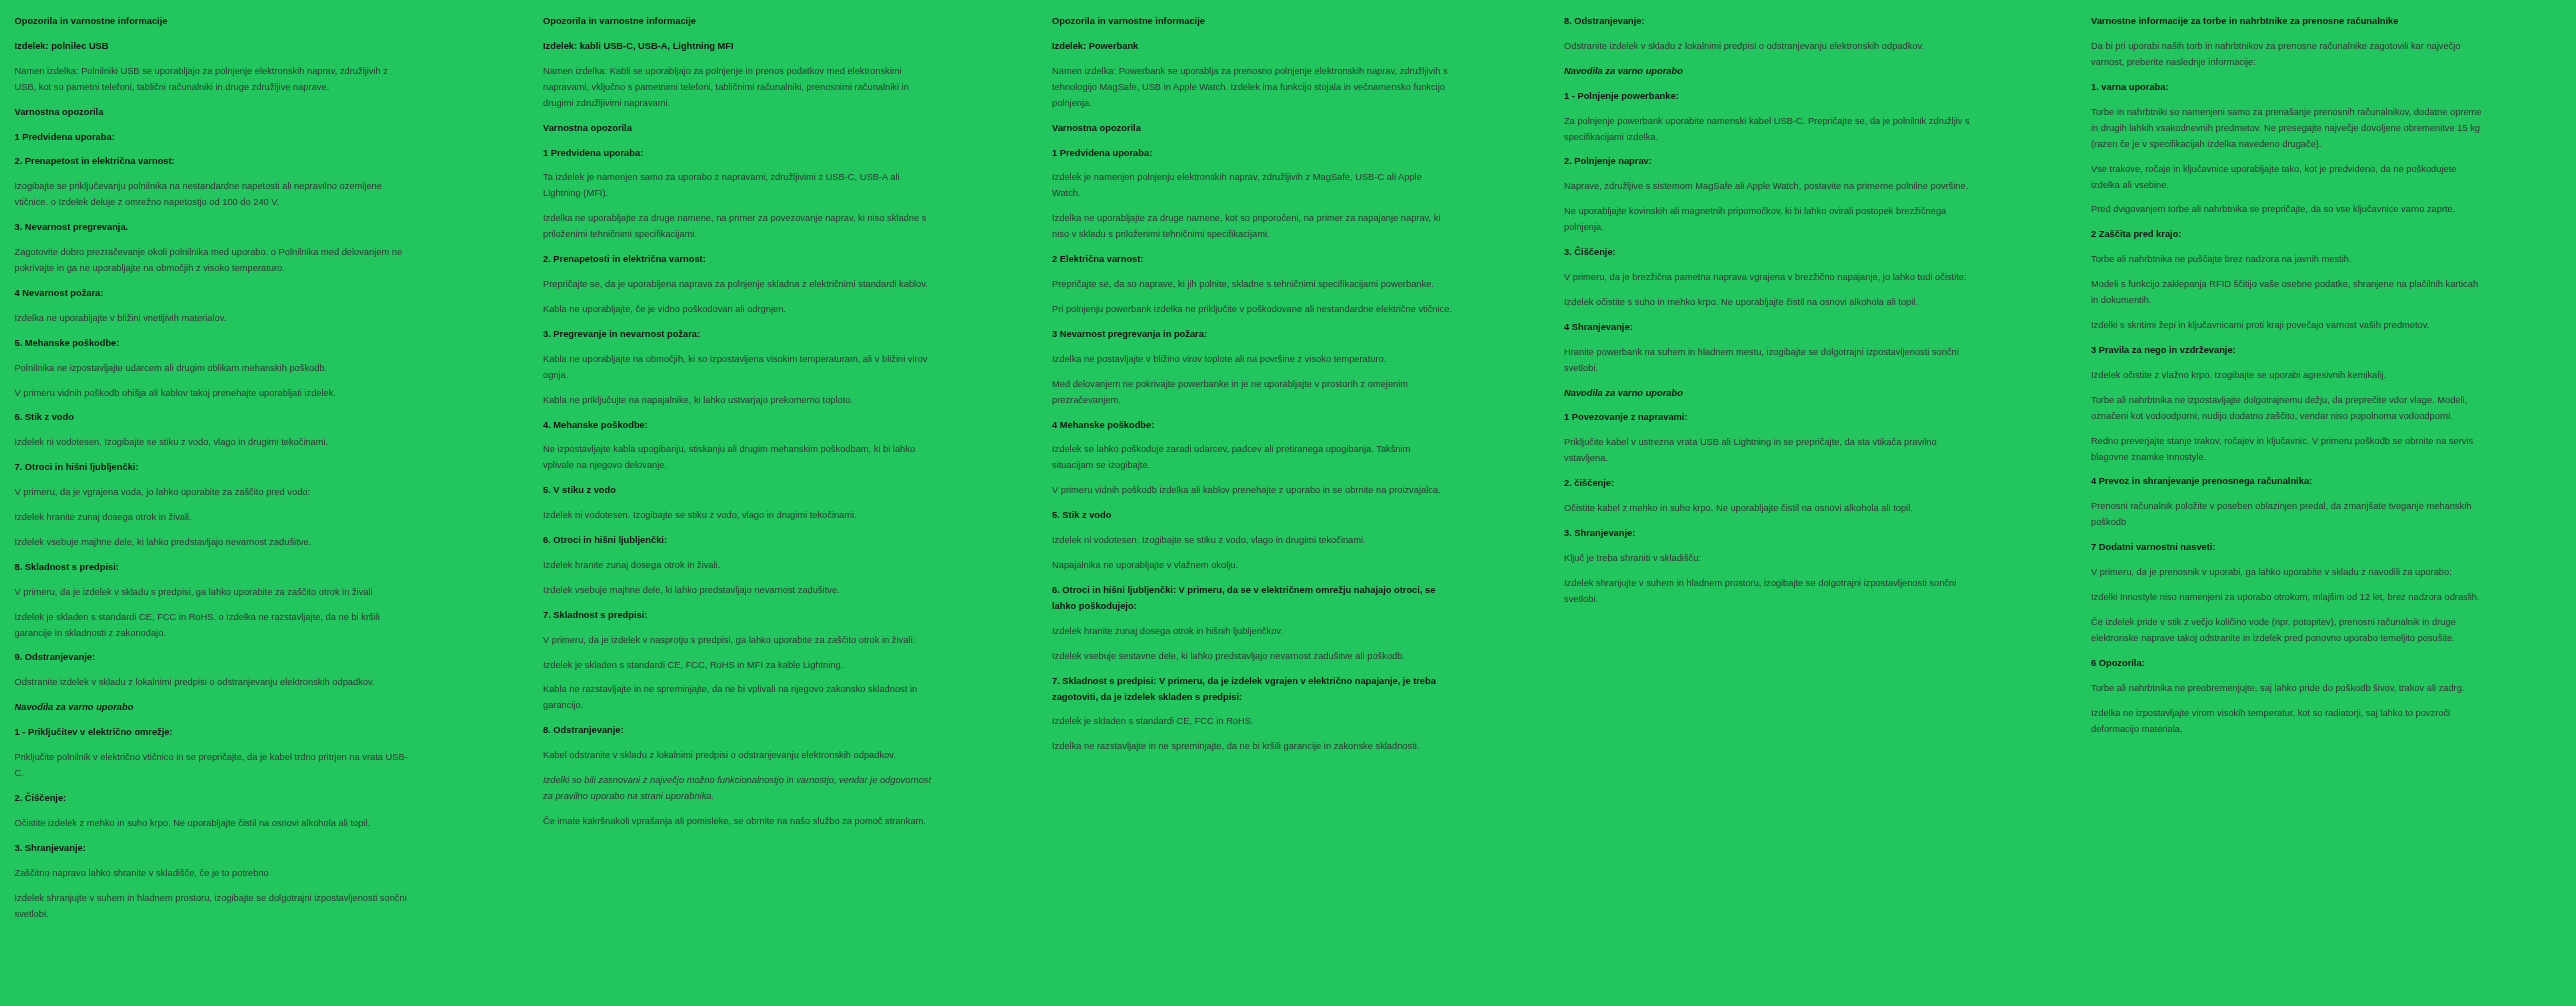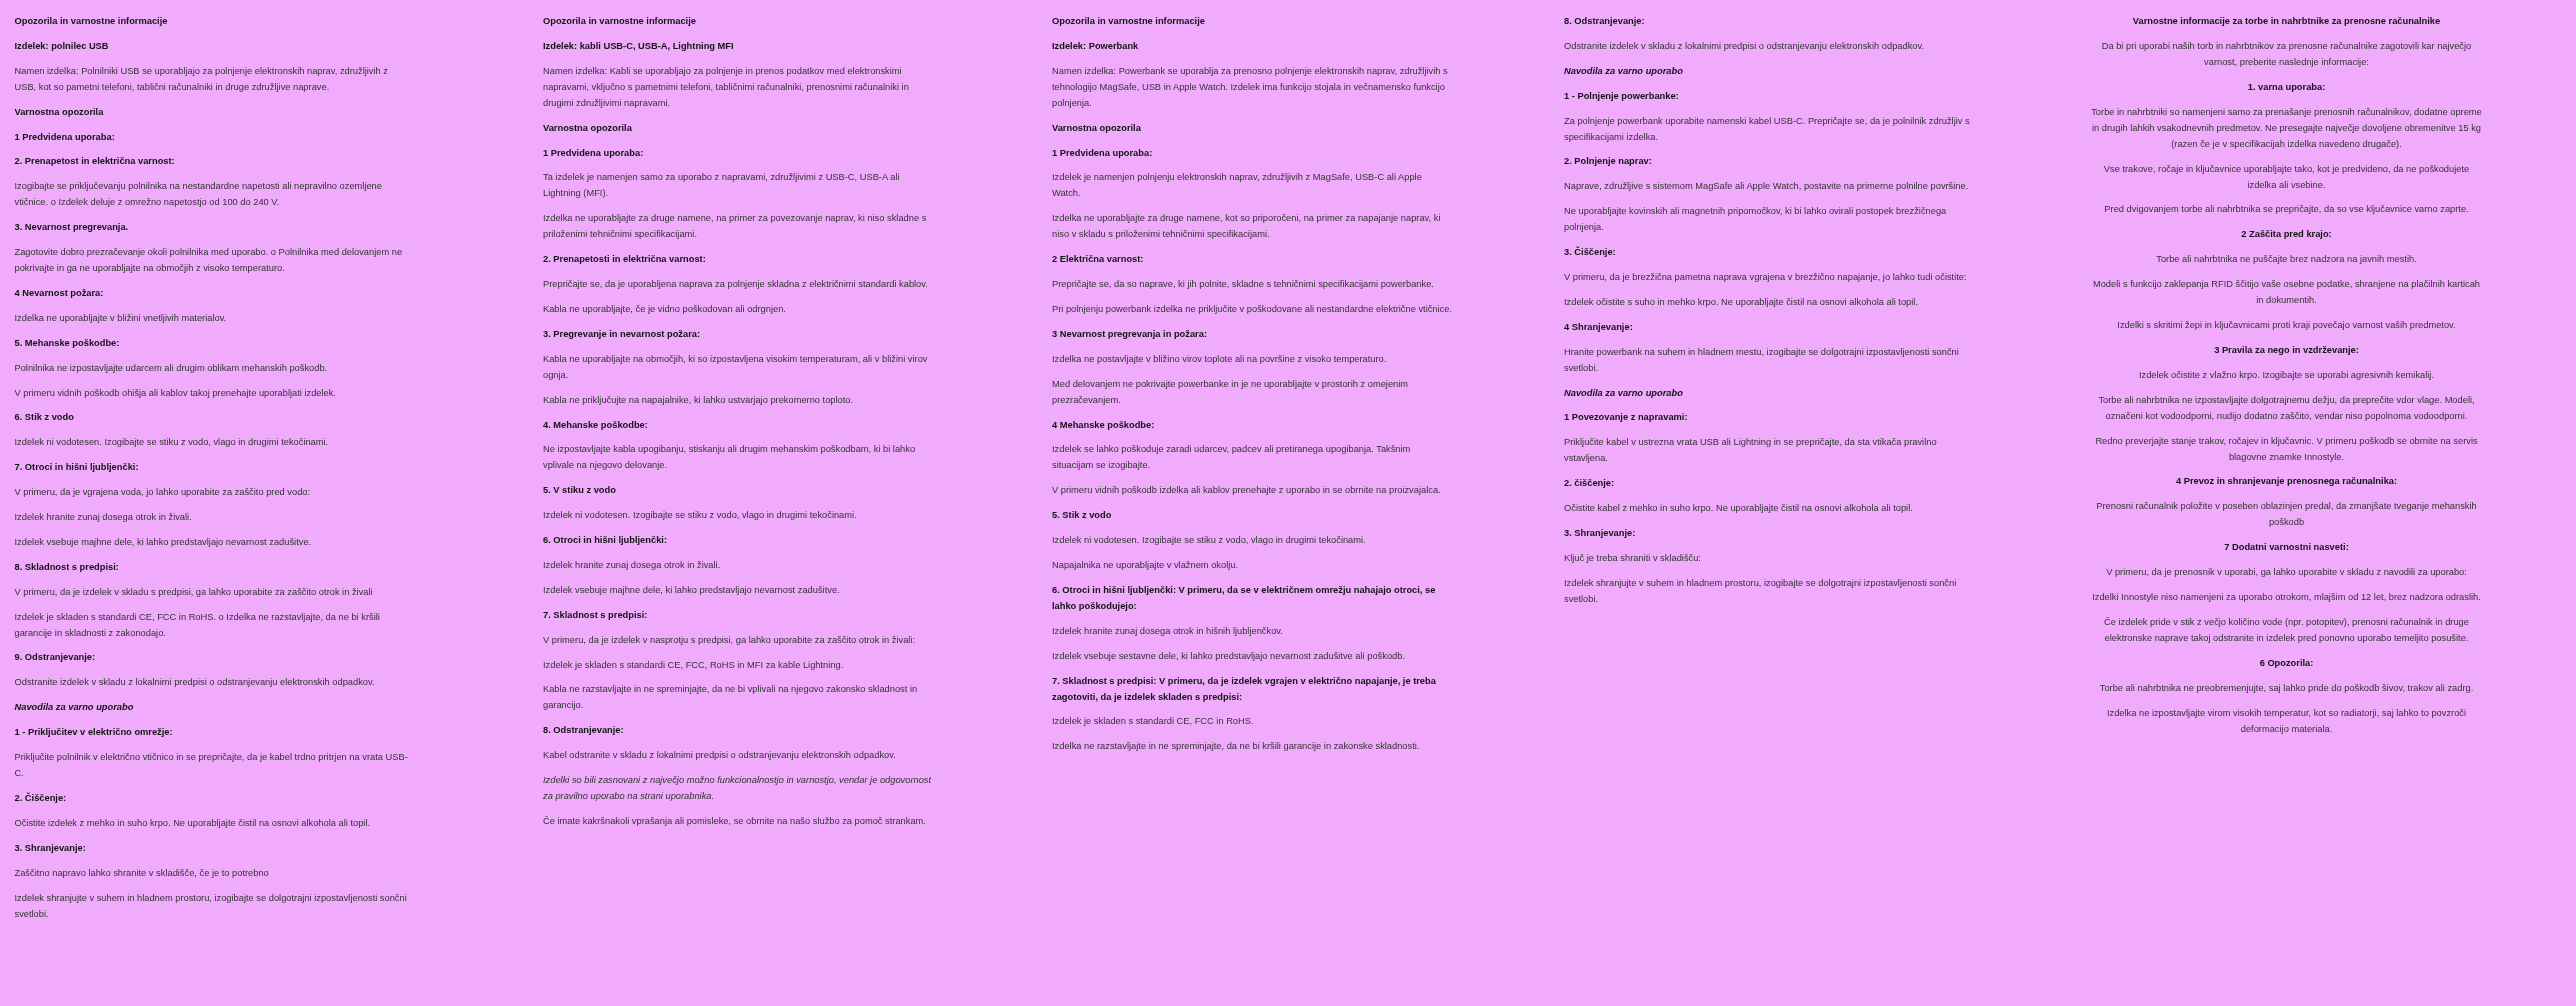--- a/index.html
+++ b/index.html
@@ -8,31 +8,31 @@
     background: #ffffff;
     width: 2576px;
     height: 1006px;
     overflow: hidden;
     font-family: "Liberation Sans", "DejaVu Sans", sans-serif;
   }
   .page {
     position: relative;
     width: 2576px;
     height: 1006px;
-    background: #f0abfc;
+    background: #22c55e;
   }
   .col {
     position: absolute;
     top: 13px;
   }
   .col-0 { left: 14.5px;   width: 394px; }
   .col-1 { left: 543px;  width: 394px; }
   .col-2 { left: 1052px; width: 400px; }
   .col-3 { left: 1564px; width: 409px; }
-  .col-4 { left: 2091px; width: 391px; text-align: center; }
+  .col-4 { left: 2091px; width: 391px; }
   .blk {
     font-size: 9.3px;
     line-height: 16px;
     margin: 0 0 8.9px 0;
     letter-spacing: 0;
     word-spacing: 0;
   }
   .blk.h {
     font-weight: 700;
     color: #141414;

